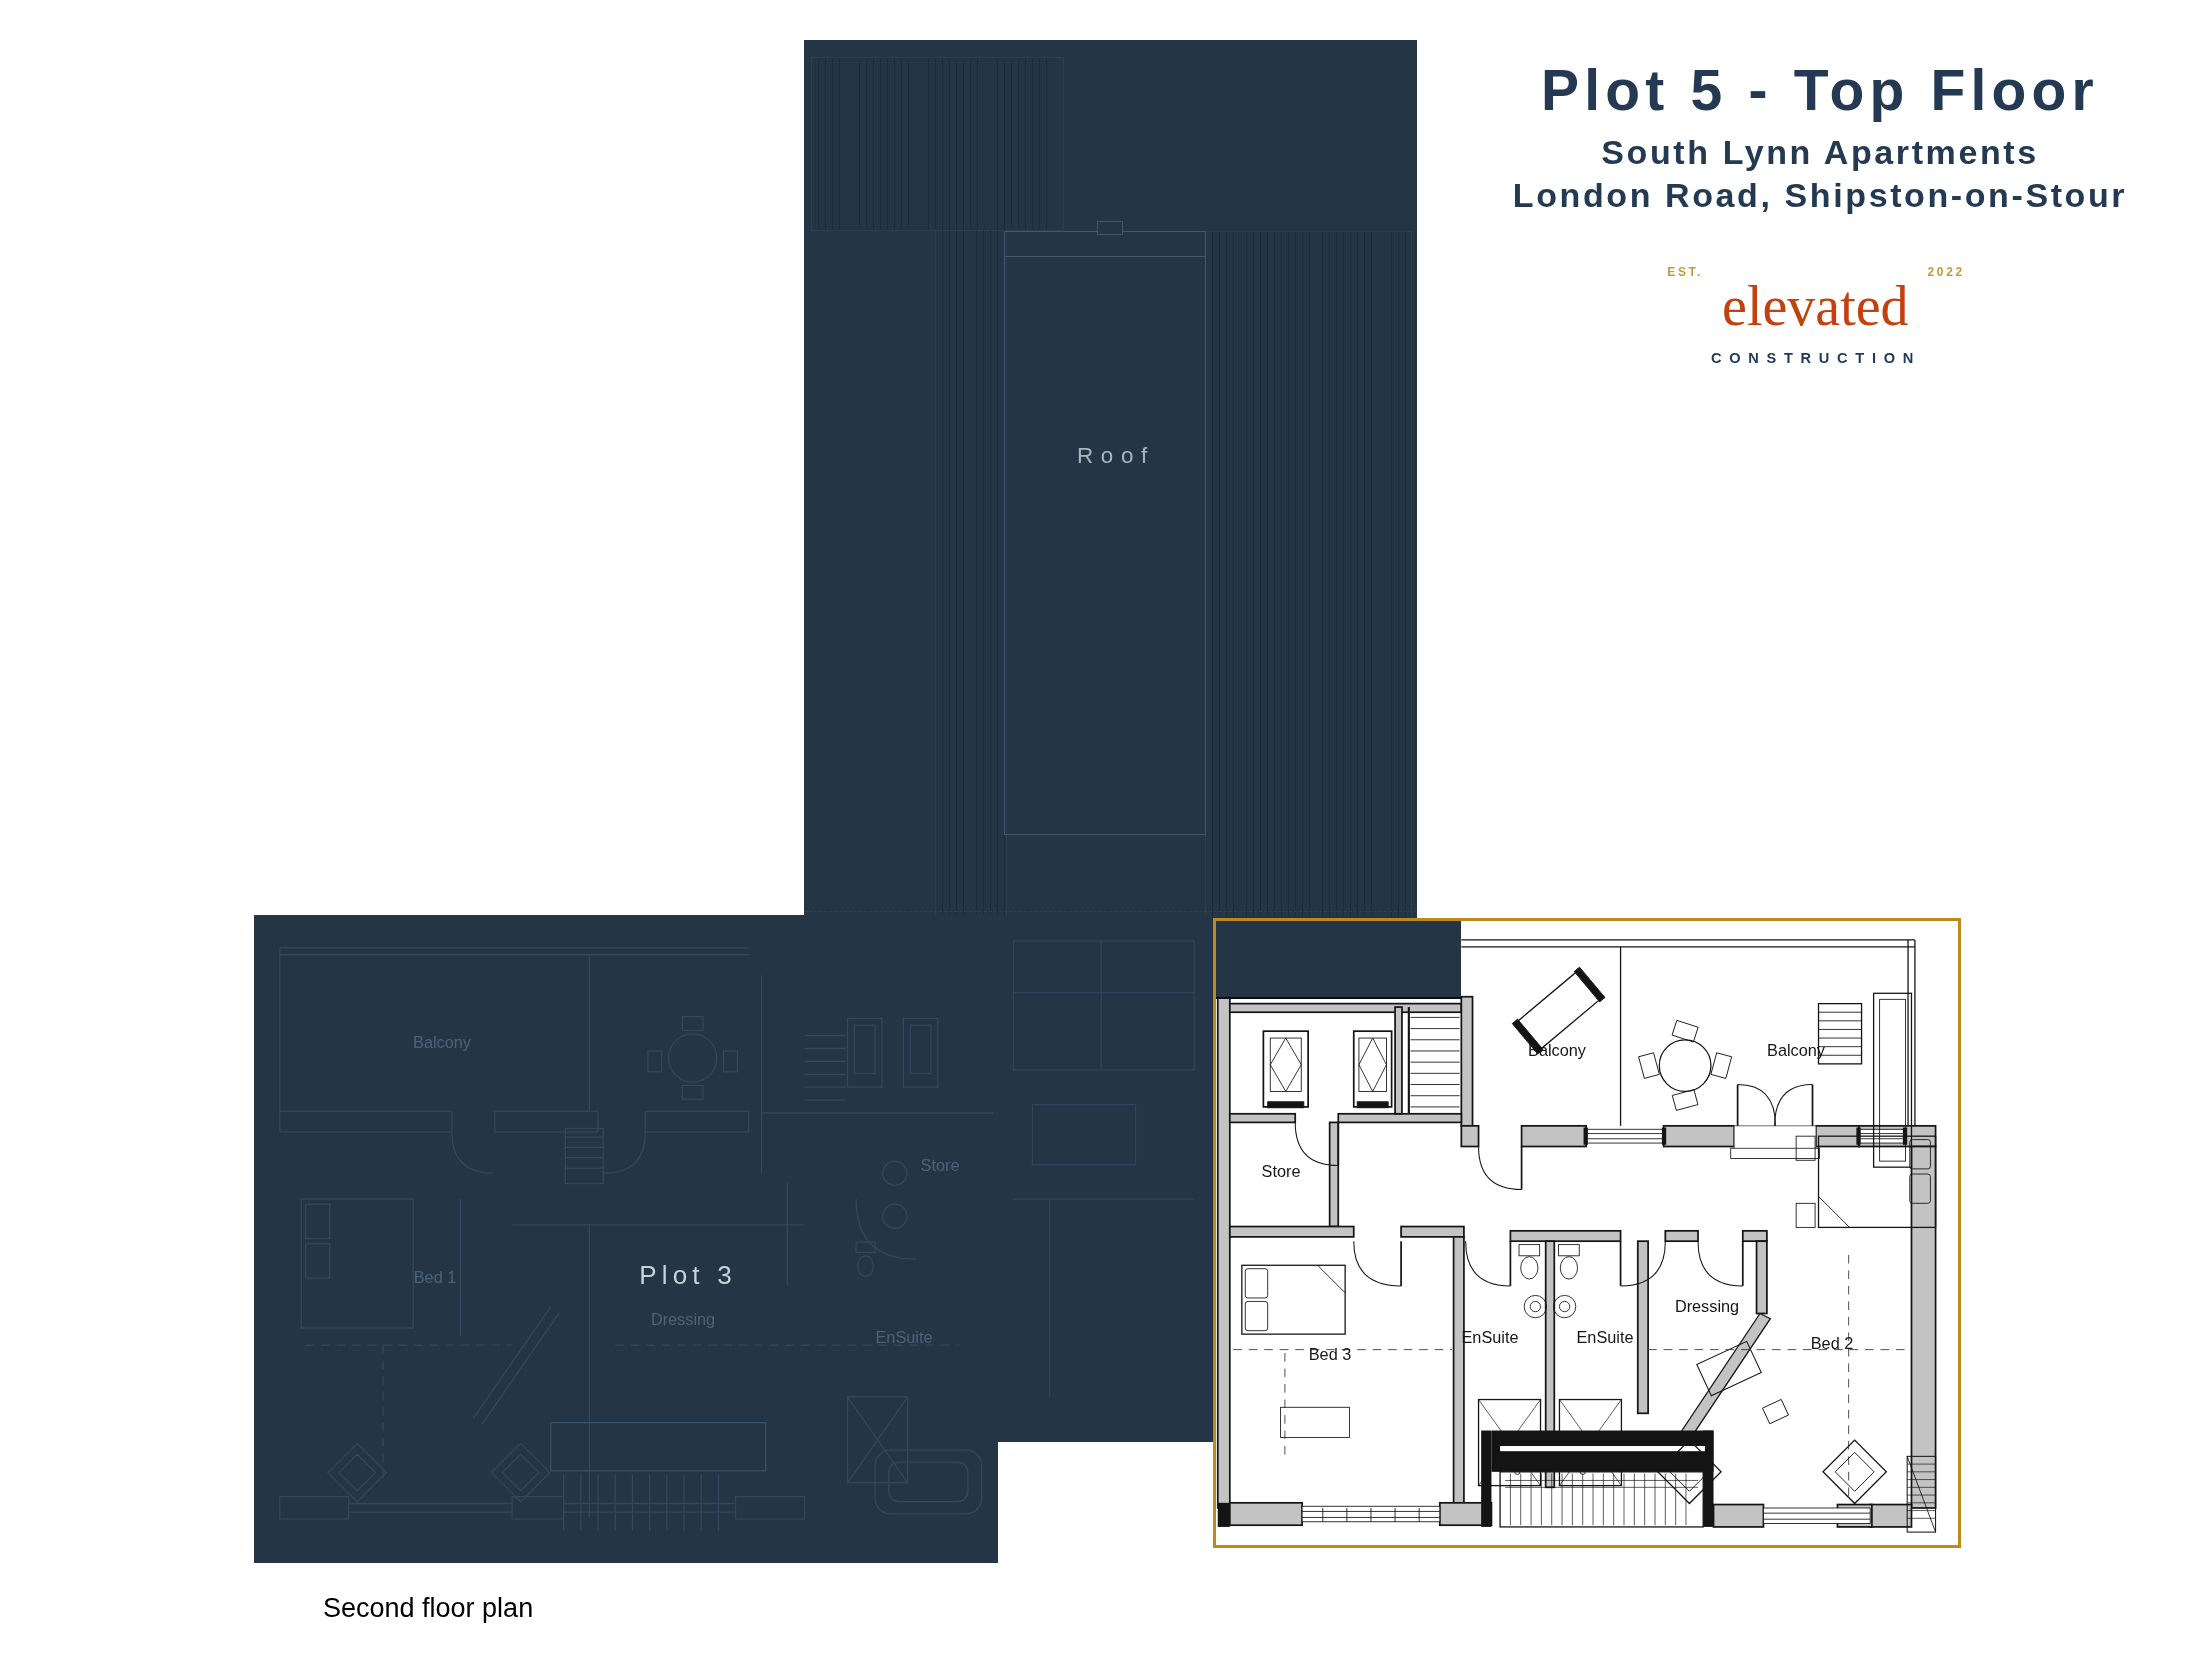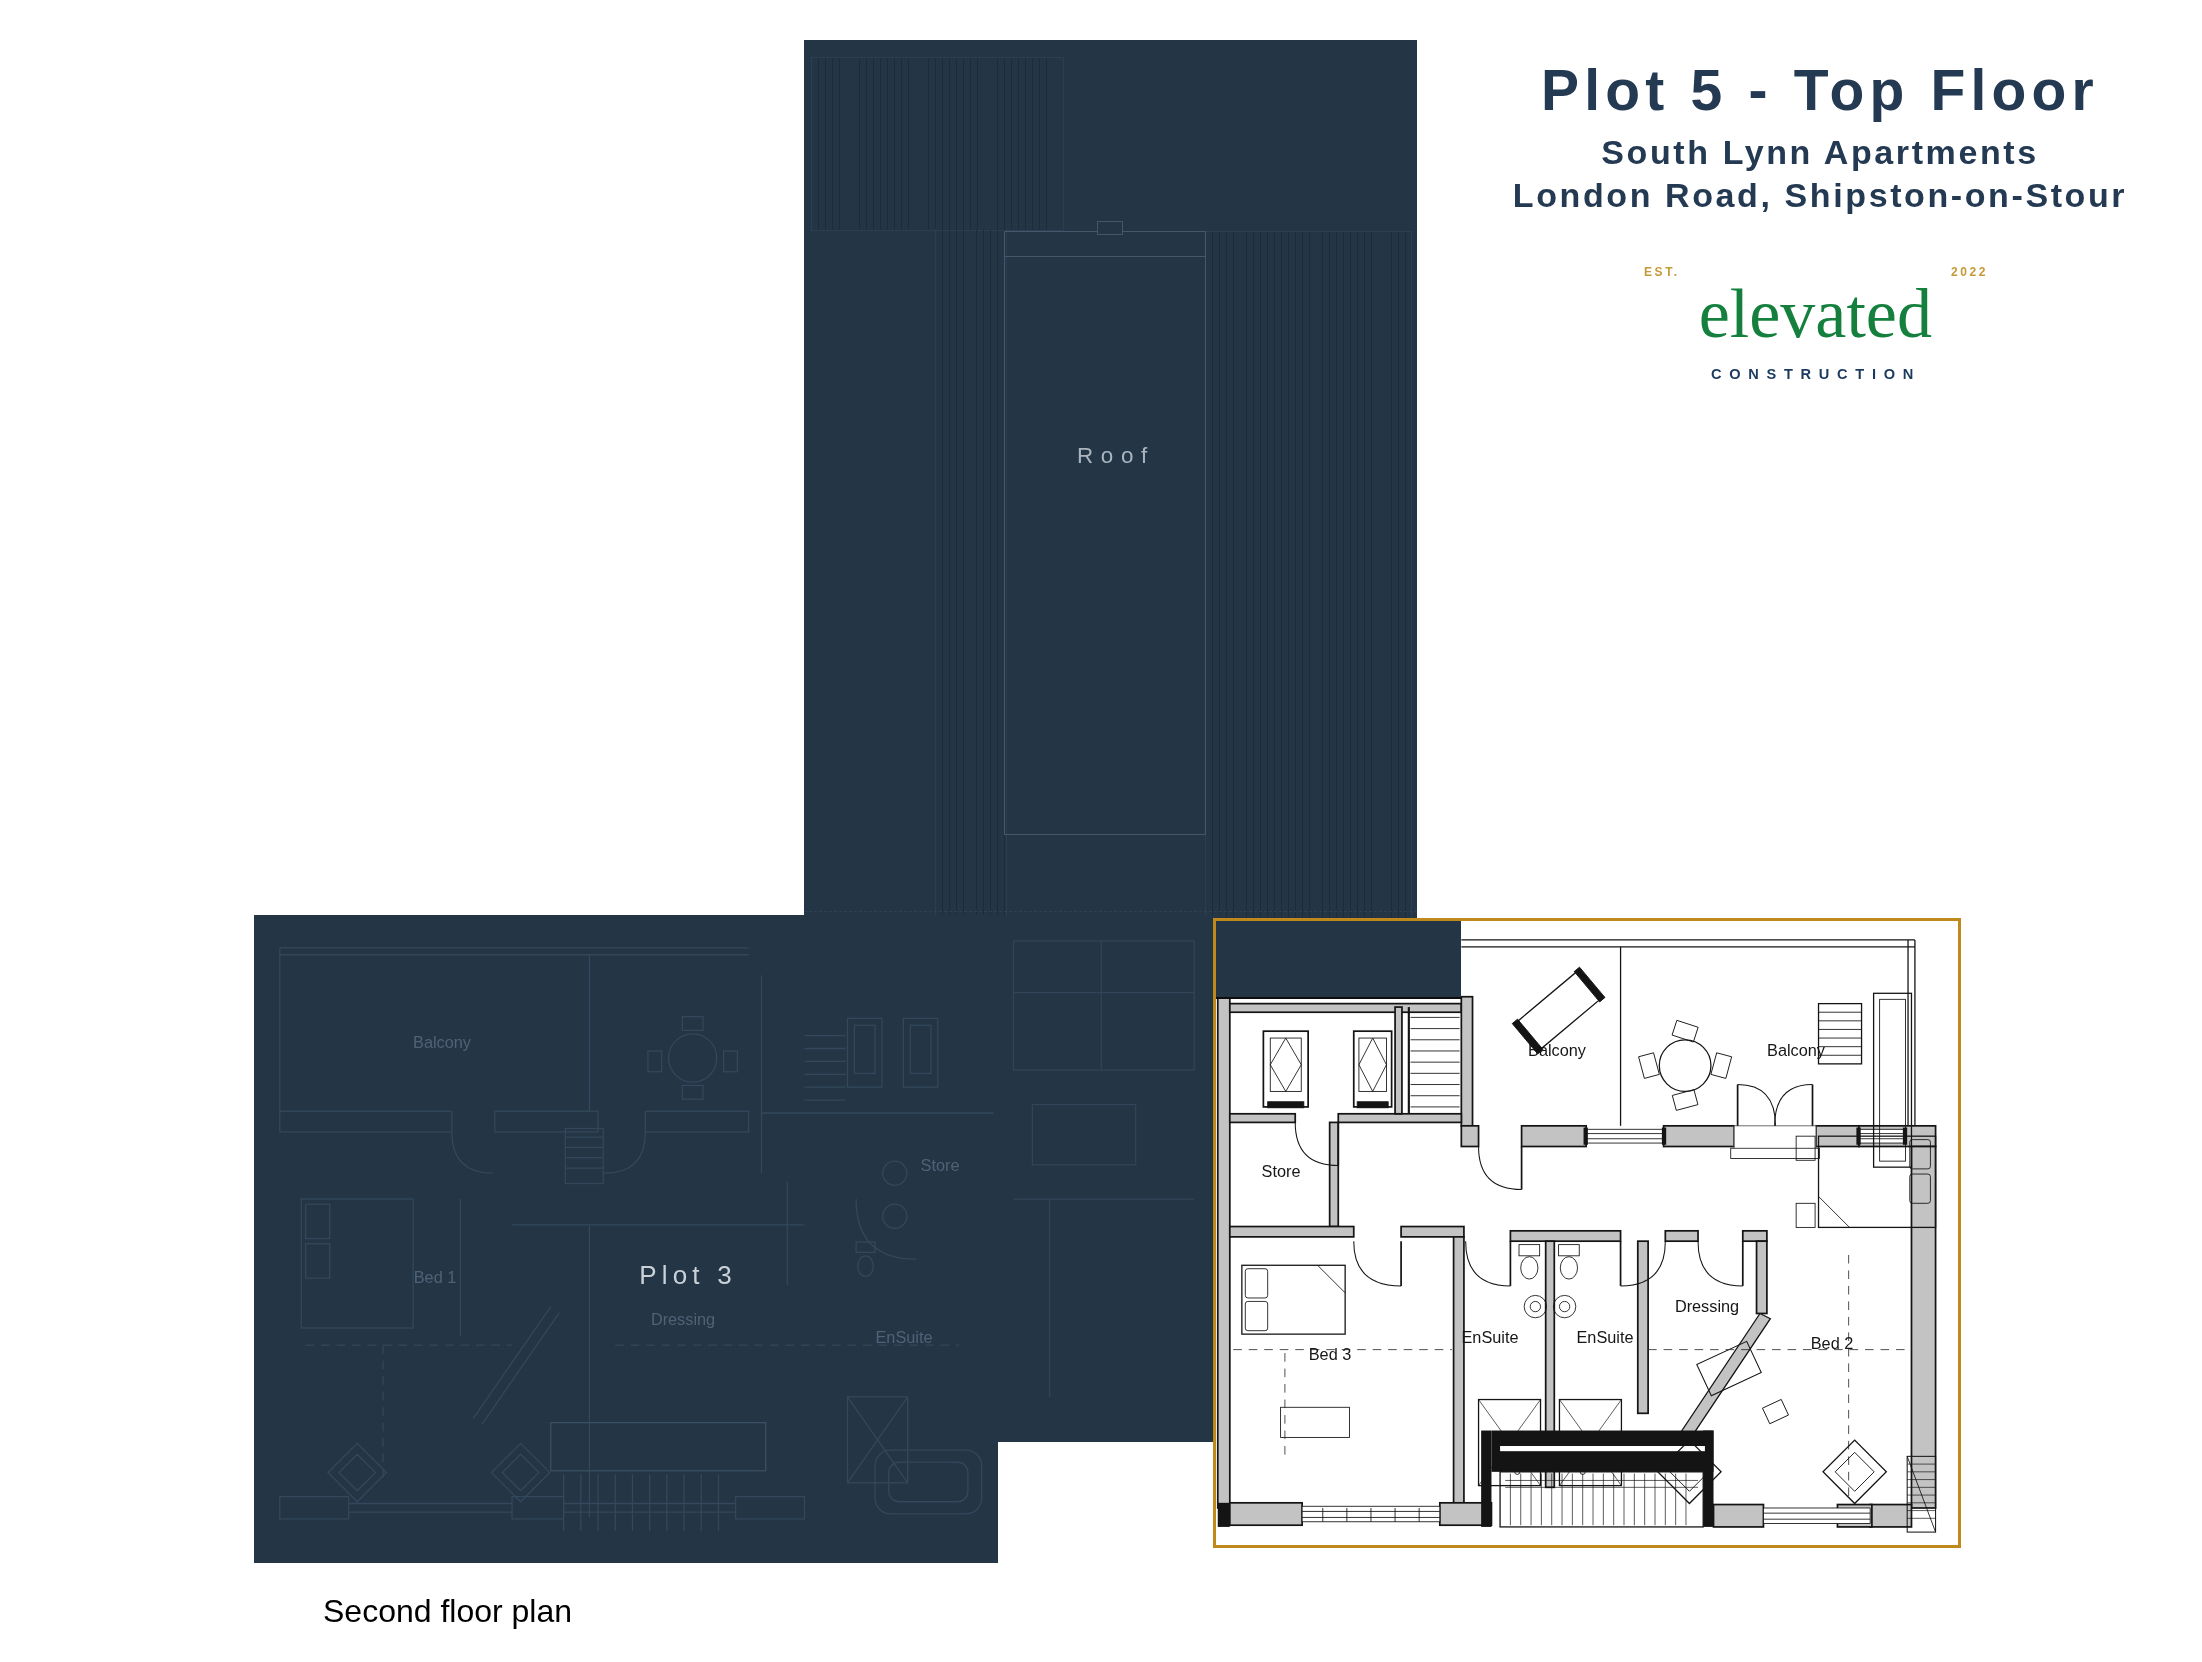--- a/index.html
+++ b/index.html
@@ -42,26 +42,26 @@
 
   
   #title-block{left:1394px;top:57px;width:852px;text-align:center;color:#243a53;}
   #page-title{font-size:57px;font-weight:600;letter-spacing:5.2px;white-space:nowrap;}
   .page-subtitle{font-size:34px;font-weight:600;letter-spacing:2.6px;margin-top:10.3px;white-space:nowrap;}
 
   
   #logo{left:1575px;top:265px;width:482px;text-align:center;}
   #logo-row{display:flex;align-items:flex-start;justify-content:center;}
   .logo-side{color:#c59a36;font-size:12px;letter-spacing:2.6px;font-weight:600;}
-  #logo-name{color:#15803d;font-family:"Liberation Serif", serif;font-size:70px;line-height:74px;
-     margin:12px 19px;letter-spacing:0px;}
+  #logo-name{color:#c2410c;font-family:"Liberation Serif", serif;font-size:56px;line-height:74px;
+     margin:4px 19px;letter-spacing:0px;}
   #logo-tagline{color:#1c3a5f;font-size:14.6px;letter-spacing:7.7px;font-weight:600;margin-top:3.4px;}
 
   
-  #caption{left:323px;top:1593px;font-size:32px;color:#000000;}
+  #caption{left:323px;top:1593px;font-size:27px;color:#000000;}
 </style>
 </head>
 <body>
 
 <div id="canvas">
 
   <div id="roof" class="abs navy">
     <div id="roof-stripe-a" class="stripes"></div>
     <div id="roof-stripe-b" class="stripes"></div>
     <div id="roof-stripe-c" class="stripes"></div>

